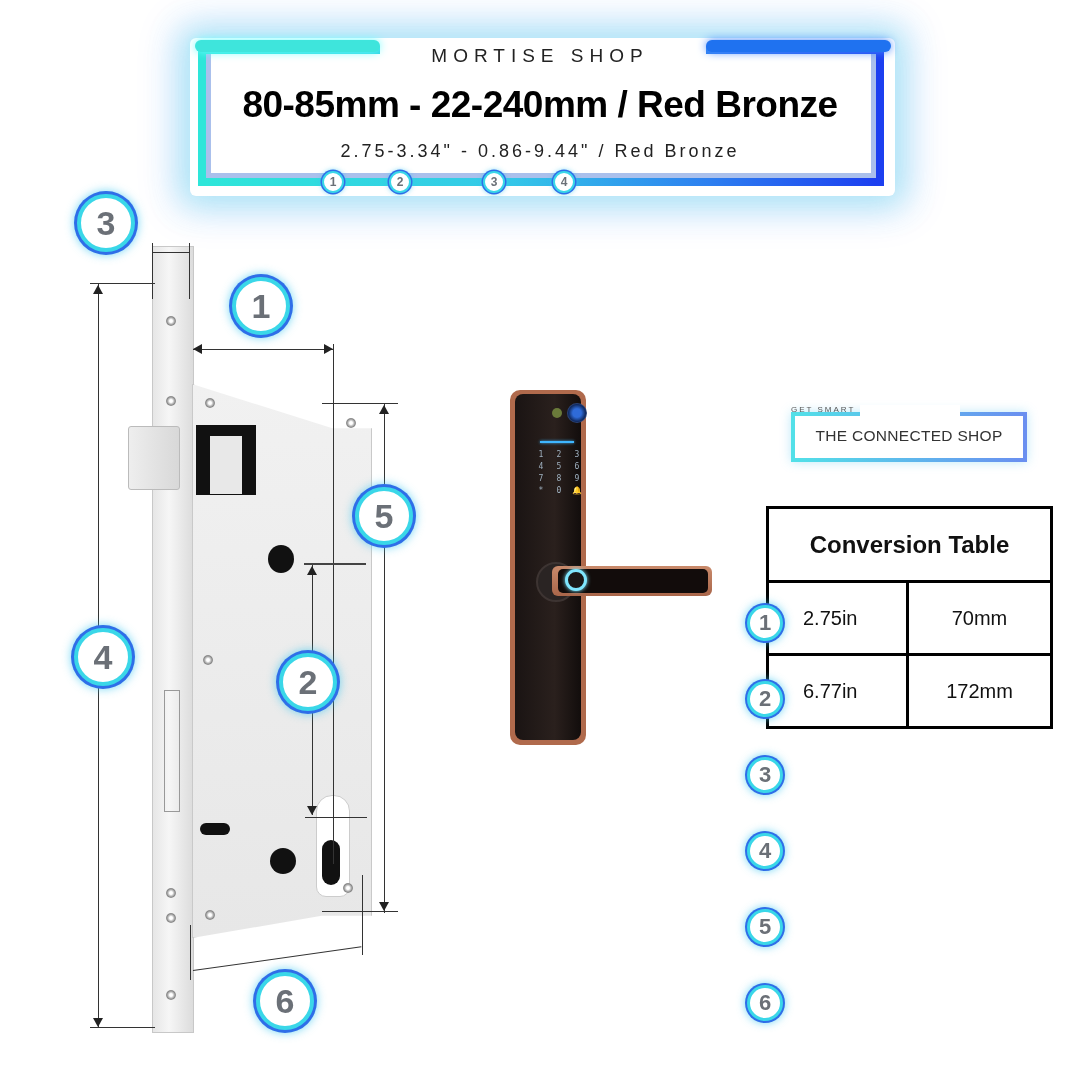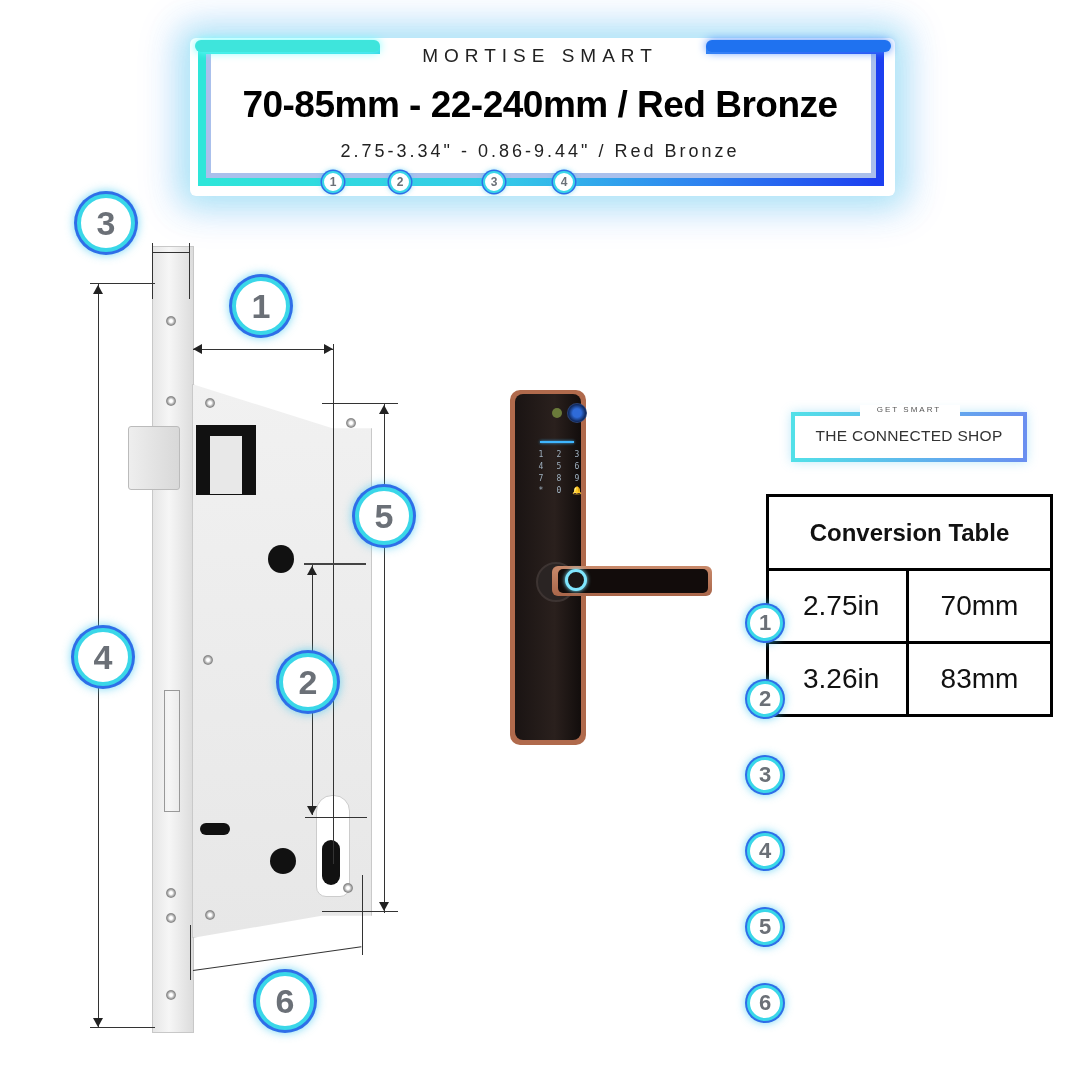--- a/index.html
+++ b/index.html
@@ -46,41 +46,41 @@
   .led-bar{left:540px;top:441px;width:34px;height:2px;background:#3fb6ff;box-shadow:0 0 3px #3fb6ff;}
   .keypad{left:532px;top:450px;width:54px;display:grid;grid-template-columns:repeat(3,1fr);row-gap:3px;font-family:"DejaVu Sans Mono",monospace;font-size:8px;color:#9fb0bf;text-align:center;}
   .rose{left:536px;top:562px;width:36px;height:36px;border-radius:50%;background:#2a2423;border:2px solid #3d3432;}
   .handle{left:552px;top:566px;width:160px;height:30px;border-radius:6px;background:linear-gradient(180deg,#c98a6b,#a9664a);}
   .handle-face{left:558px;top:569px;width:150px;height:24px;border-radius:5px;background:#120c0b;}
   .fp{left:565px;top:569px;width:22px;height:22px;border-radius:50%;box-sizing:border-box;border:3px solid #7fe7ff;background:#1a1818;box-shadow:0 0 4px #7fe7ff;}
 
   
   .logo-frame{left:791px;top:412px;width:236px;height:50px;box-sizing:border-box;border:4px solid;border-image:linear-gradient(90deg,#52e0e8,#6a8ff0) 1;box-shadow:0 0 10px rgba(90,200,240,.4);}
   .logo-gap{left:860px;top:405px;width:100px;height:12px;background:#fff;}
-  .logo-kicker{left:791px;width:236px;top:405px;text-align:center;font-size:8px;letter-spacing:2px;color:#555;}
+  .logo-kicker{left:791px;width:236px;top:405px;text-align:left;font-size:8px;letter-spacing:2px;color:#555;}
   .logo-text{left:791px;width:236px;top:427px;text-align:center;font-size:15.5px;color:#333;letter-spacing:.3px;}
 
   
-  .tbl{left:766px;top:494px;width:287px;border-collapse:collapse;}
-  .tbl td{border:3px solid #000;height:70px;font-size:28px;color:#111;padding:0;}
+  .tbl{left:766px;top:506px;width:287px;border-collapse:collapse;}
+  .tbl td{border:3px solid #000;height:70px;font-size:20px;color:#111;padding:0;}
   .tbl .th{height:71px;text-align:center;font-weight:bold;font-size:24px;}
   .tbl .c1{width:140px;padding-left:34px;box-sizing:border-box;}
   .tbl .c2{text-align:center;}
 </style>
 </head>
 <body>
 
 <div class="abs hdr-glow"></div>
 <div class="abs hdr-frame"></div>
 <div class="abs hdr-inner"></div>
 <div class="abs hdr-gap"></div>
 <div class="abs cap-left"></div>
 <div class="abs cap-right"></div>
-<div class="abs hdr-kicker">MORTISE SMART</div>
-<div class="abs hdr-title">70-85mm - 22-240mm / Red Bronze</div>
+<div class="abs hdr-kicker">MORTISE SHOP</div>
+<div class="abs hdr-title">80-85mm - 22-240mm / Red Bronze</div>
 <div class="abs hdr-sub">2.75-3.34" - 0.86-9.44" / Red Bronze</div>
 
 <div class="abs badge badge-sm" style="left:322px;top:171px">1</div>
 <div class="abs badge badge-sm" style="left:389px;top:171px">2</div>
 <div class="abs badge badge-sm" style="left:483px;top:171px">3</div>
 <div class="abs badge badge-sm" style="left:553px;top:171px">4</div>
 
 <div>
 
   <div class="abs plate" style="left:152px;top:246px;width:40px;height:785px;transform:skewY(0deg);"></div>
@@ -182,22 +182,22 @@
 <table class="abs tbl">
   <tbody>
       <tr>
     <td class="th" colspan="2">Conversion Table</td>
   </tr>
   <tr>
     <td class="c1">2.75in</td>
     <td class="c2">70mm</td>
   </tr>
   <tr>
-    <td class="c1">3.26in</td>
-    <td class="c2">83mm</td>
+    <td class="c1">6.77in</td>
+    <td class="c2">172mm</td>
   </tr>
 </tbody>
   </table>
 
 <div class="abs badge" style="left:747px;top:605px">1</div>
 <div class="abs badge" style="left:747px;top:681px">2</div>
 <div class="abs badge" style="left:747px;top:757px">3</div>
 <div class="abs badge" style="left:747px;top:833px">4</div>
 <div class="abs badge" style="left:747px;top:909px">5</div>
 <div class="abs badge" style="left:747px;top:985px">6</div>

